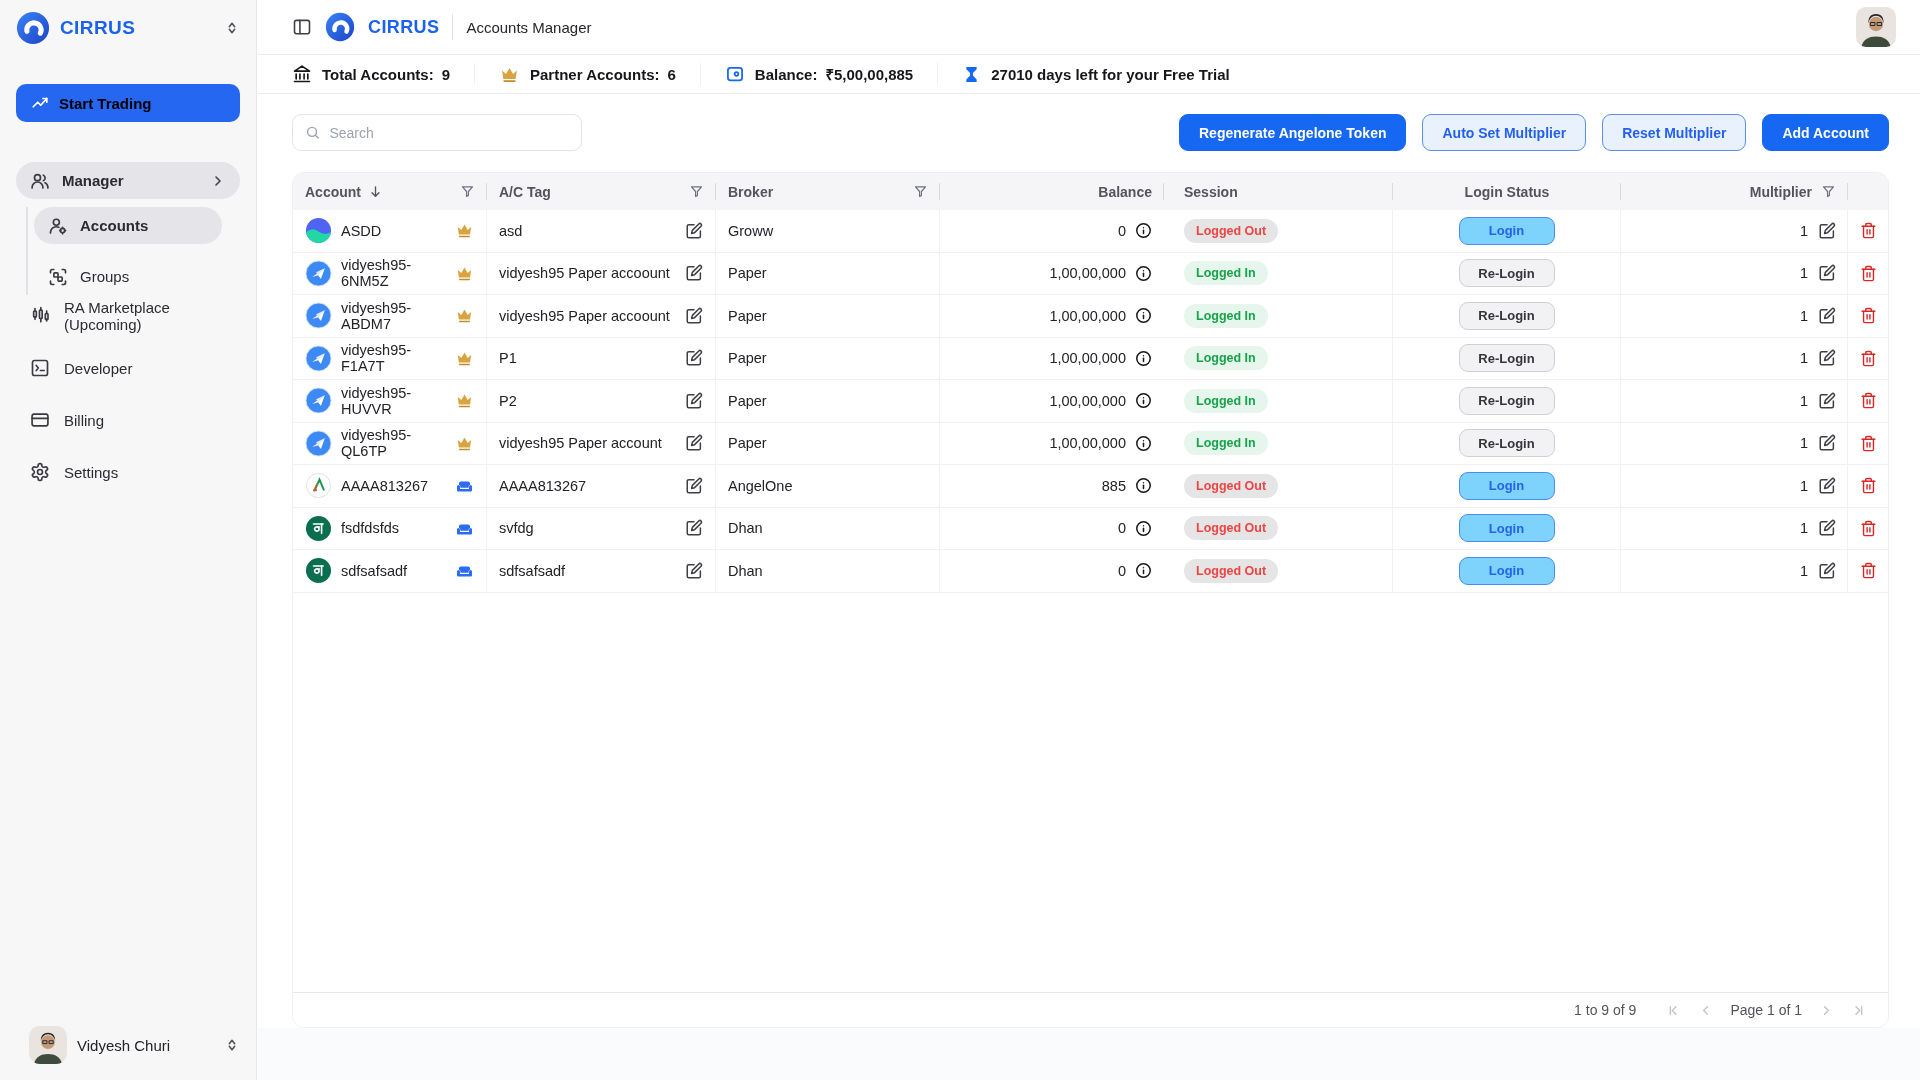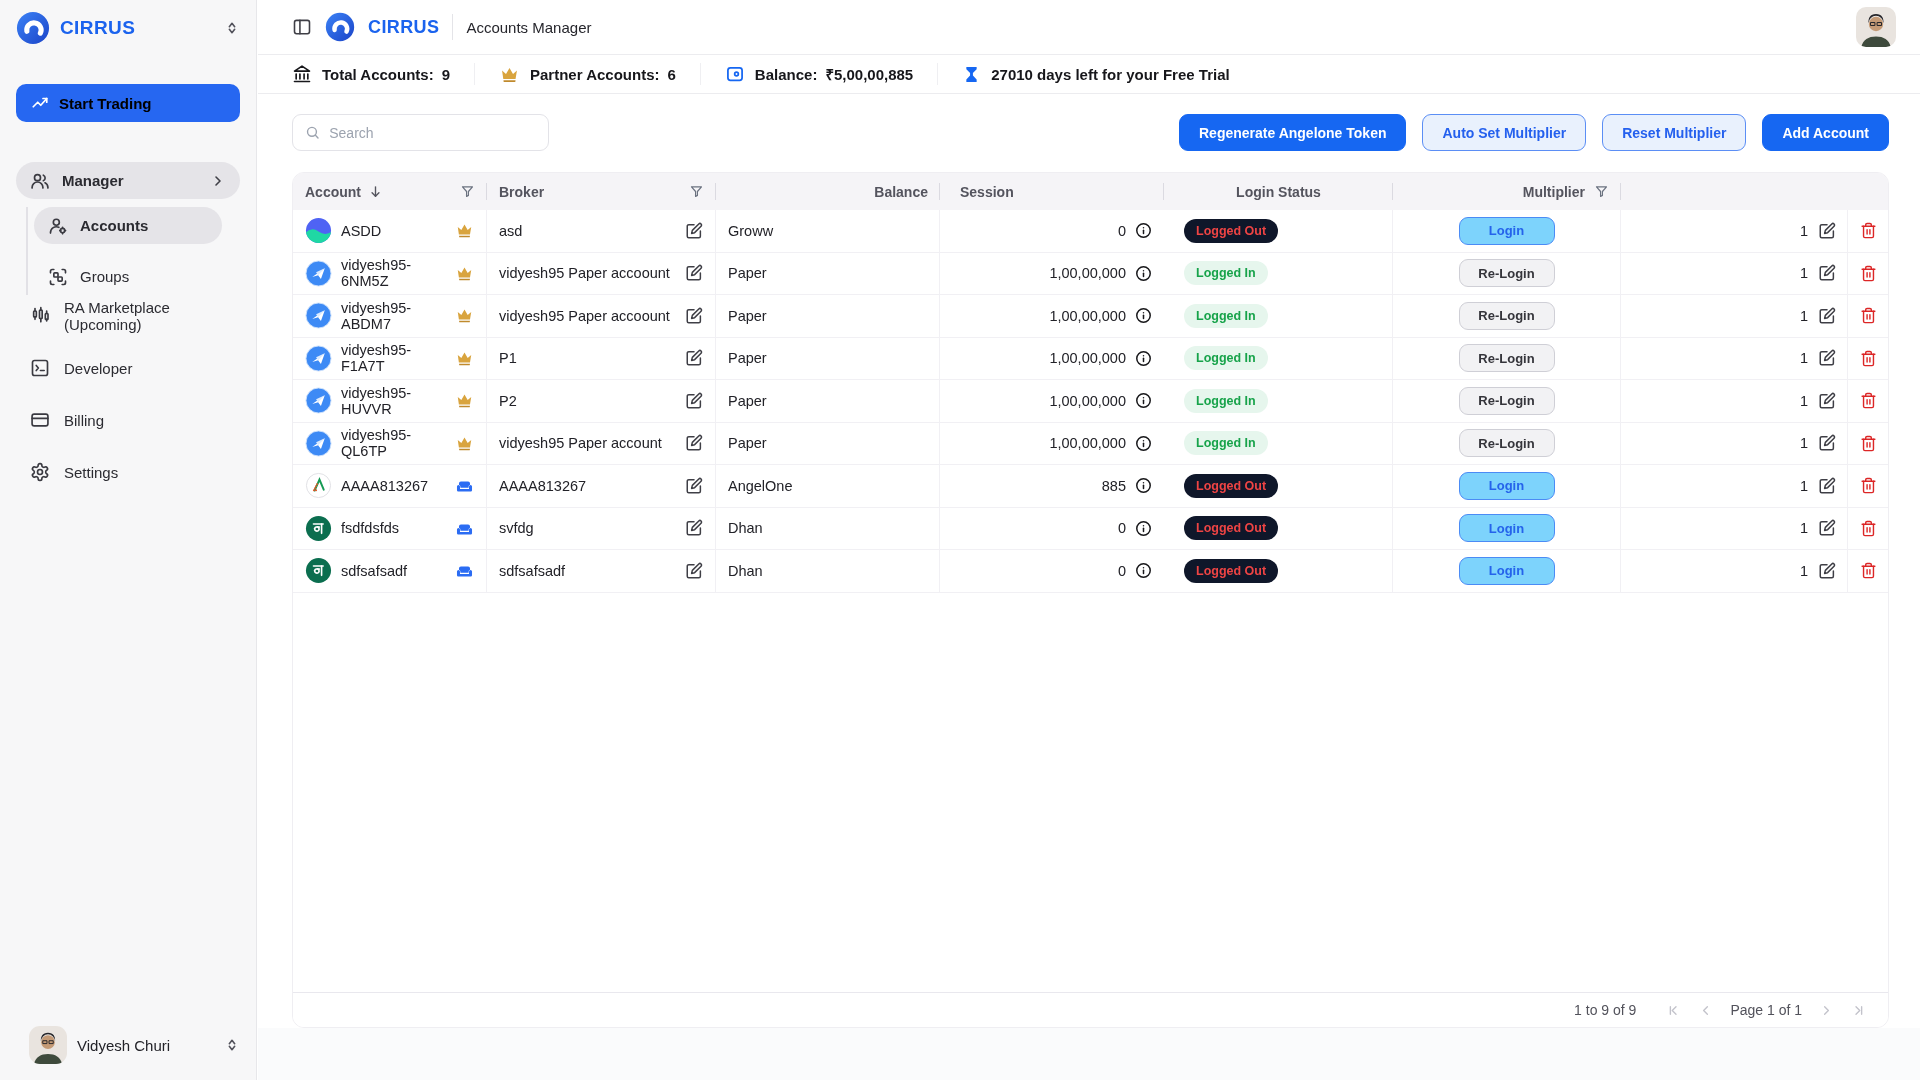--- a/index.html
+++ b/index.html
@@ -40,21 +40,21 @@
   .page-title { font-size:15px; font-weight:500; color:#26262c; }
   .top-avatar { margin-left:auto; width:40px; height:40px; border-radius:10px; overflow:hidden; cursor:pointer; }
 
   .statsbar { height:39px; border-bottom:1px solid #ececef; display:flex; align-items:center; padding:0 34px; }
   .stat { display:flex; align-items:center; gap:10px; font-size:15px; font-weight:700; color:#17171b; padding:0 24px; border-right:1px solid #efeff2; height:22px; }
   .stat:first-child { padding-left:0; }
   .stat:last-child { border-right:none; }
   .stat .val { margin-left:-2px; }
 
   .toolbar { display:flex; align-items:center; padding:20px 31px 21px 34px; }
-  .search-box { width:257px; height:37px; border:1px solid #e3e3e8; border-radius:9px; display:flex; align-items:center; gap:9px; padding:0 12px; background:#fff; }
+  .search-box { width:290px; height:37px; border:1px solid #e3e3e8; border-radius:9px; display:flex; align-items:center; gap:9px; padding:0 12px; background:#fff; }
   .search-box input { border:none; outline:none; font-size:14px; font-family:inherit; color:#3f3f46; width:100%; background:transparent; }
   .search-box input::placeholder { color:#9ca3af; }
   .actions { margin-left:auto; display:flex; gap:16px;border-radius:15px; }
   .btn { height:37px; border-radius:9px; font-size:14px; font-weight:700; font-family:inherit; padding:0 19px; cursor:pointer; }
   .btn.solid { background:#1667f2; color:#fff; border:1px solid #1667f2; }
   .btn.lite { background:#e9f1fd; color:#2460ee; border:1px solid #5b8ef5; }
 
   
   .card { margin:0 31px 0 34px; width:1597px; height:856px; border:1px solid #efeef2; border-radius:12px; background:#fff; position:relative; overflow:hidden; }
   .grid-row { display:grid; grid-template-columns:194px 229px 224px 224px 229px 228px 227px 40px; }
@@ -75,21 +75,21 @@
   .logo svg { width:27px; height:27px; }
   .acc-name { font-weight:500; }
   .acc-badge { margin-left:auto; width:19px; height:19px; }
   .c-tag span:first-child { font-weight:400; }
   .edit-ic { margin-left:auto; color:#3f3f46; cursor:pointer; }
   .c-balance { justify-content:flex-end; gap:9px; }
   .info-ic { color:#18181b; cursor:pointer; }
   .c-session { padding-left:20px; }
   .pill { height:24px; line-height:24px; padding:0 12px; border-radius:999px; font-size:12.5px; font-weight:700; }
   .pill.in { color:#17a34a; background:#e6f6ed; }
-  .pill.out { color:#ee4444; background:#0f172a; }
+  .pill.out { color:#ee4444; background:#e5e5e5; }
   .c-login { justify-content:center; }
   .lbtn { width:96px; height:28px; border-radius:9px; font-size:13px; font-weight:700; font-family:inherit; cursor:pointer; }
   .lbtn.primary { background:#7dd3fc; border:1px solid #4b8bf5; color:#2563eb; }
   .lbtn.muted { background:#f2f2f4; border:1px solid #cfcfd6; color:#35353b; }
   .c-mult { justify-content:flex-end; gap:10px; padding-right:11px; }
   .c-del { justify-content:center; padding:0; }
   .trash-ic { color:#dc2626; cursor:pointer; }
 
   .card-foot { position:absolute; left:0; right:0; bottom:0; height:35px; border-top:1px solid #e9e8ee; display:flex; align-items:center; justify-content:flex-end; background:#fff; padding-right:22px; gap:30px; font-size:14px; color:#52525b; }
   .pg-nav { display:flex; align-items:flex-end; gap:17px; }
@@ -310,20 +310,26 @@
   </div>
 
   <div class="card">
     <div class="grid-row thead">
       <div class="th">
         <span>Account</span>
         <svg class="sort-ic" width="15" height="15" viewBox="0 0 24 24" fill="none" stroke="currentColor" stroke-width="2.2" stroke-linecap="round" stroke-linejoin="round">
             <path d="M12 4.5v15"></path>
             <path d="m6.5 14 5.5 5.5L17.5 14"></path>
           </svg>
+        <svg class="filter-ic" width="15" height="15" viewBox="0 0 24 24" fill="none" stroke="currentColor" stroke-width="1.9" stroke-linejoin="round">
+            <path d="M4 4.5h16L13.5 12v6.2l-3 1.8v-8z"></path>
+          </svg>
+      </div>
+      <div class="th">
+        <span>A/C Tag</span>
         <svg class="filter-ic" width="15" height="15" viewBox="0 0 24 24" fill="none" stroke="currentColor" stroke-width="1.9" stroke-linejoin="round">
             <path d="M4 4.5h16L13.5 12v6.2l-3 1.8v-8z"></path>
           </svg>
       </div>
       <div class="th">
         <span>Broker</span>
         <svg class="filter-ic" width="15" height="15" viewBox="0 0 24 24" fill="none" stroke="currentColor" stroke-width="1.9" stroke-linejoin="round">
             <path d="M4 4.5h16L13.5 12v6.2l-3 1.8v-8z"></path>
           </svg>
       </div>

